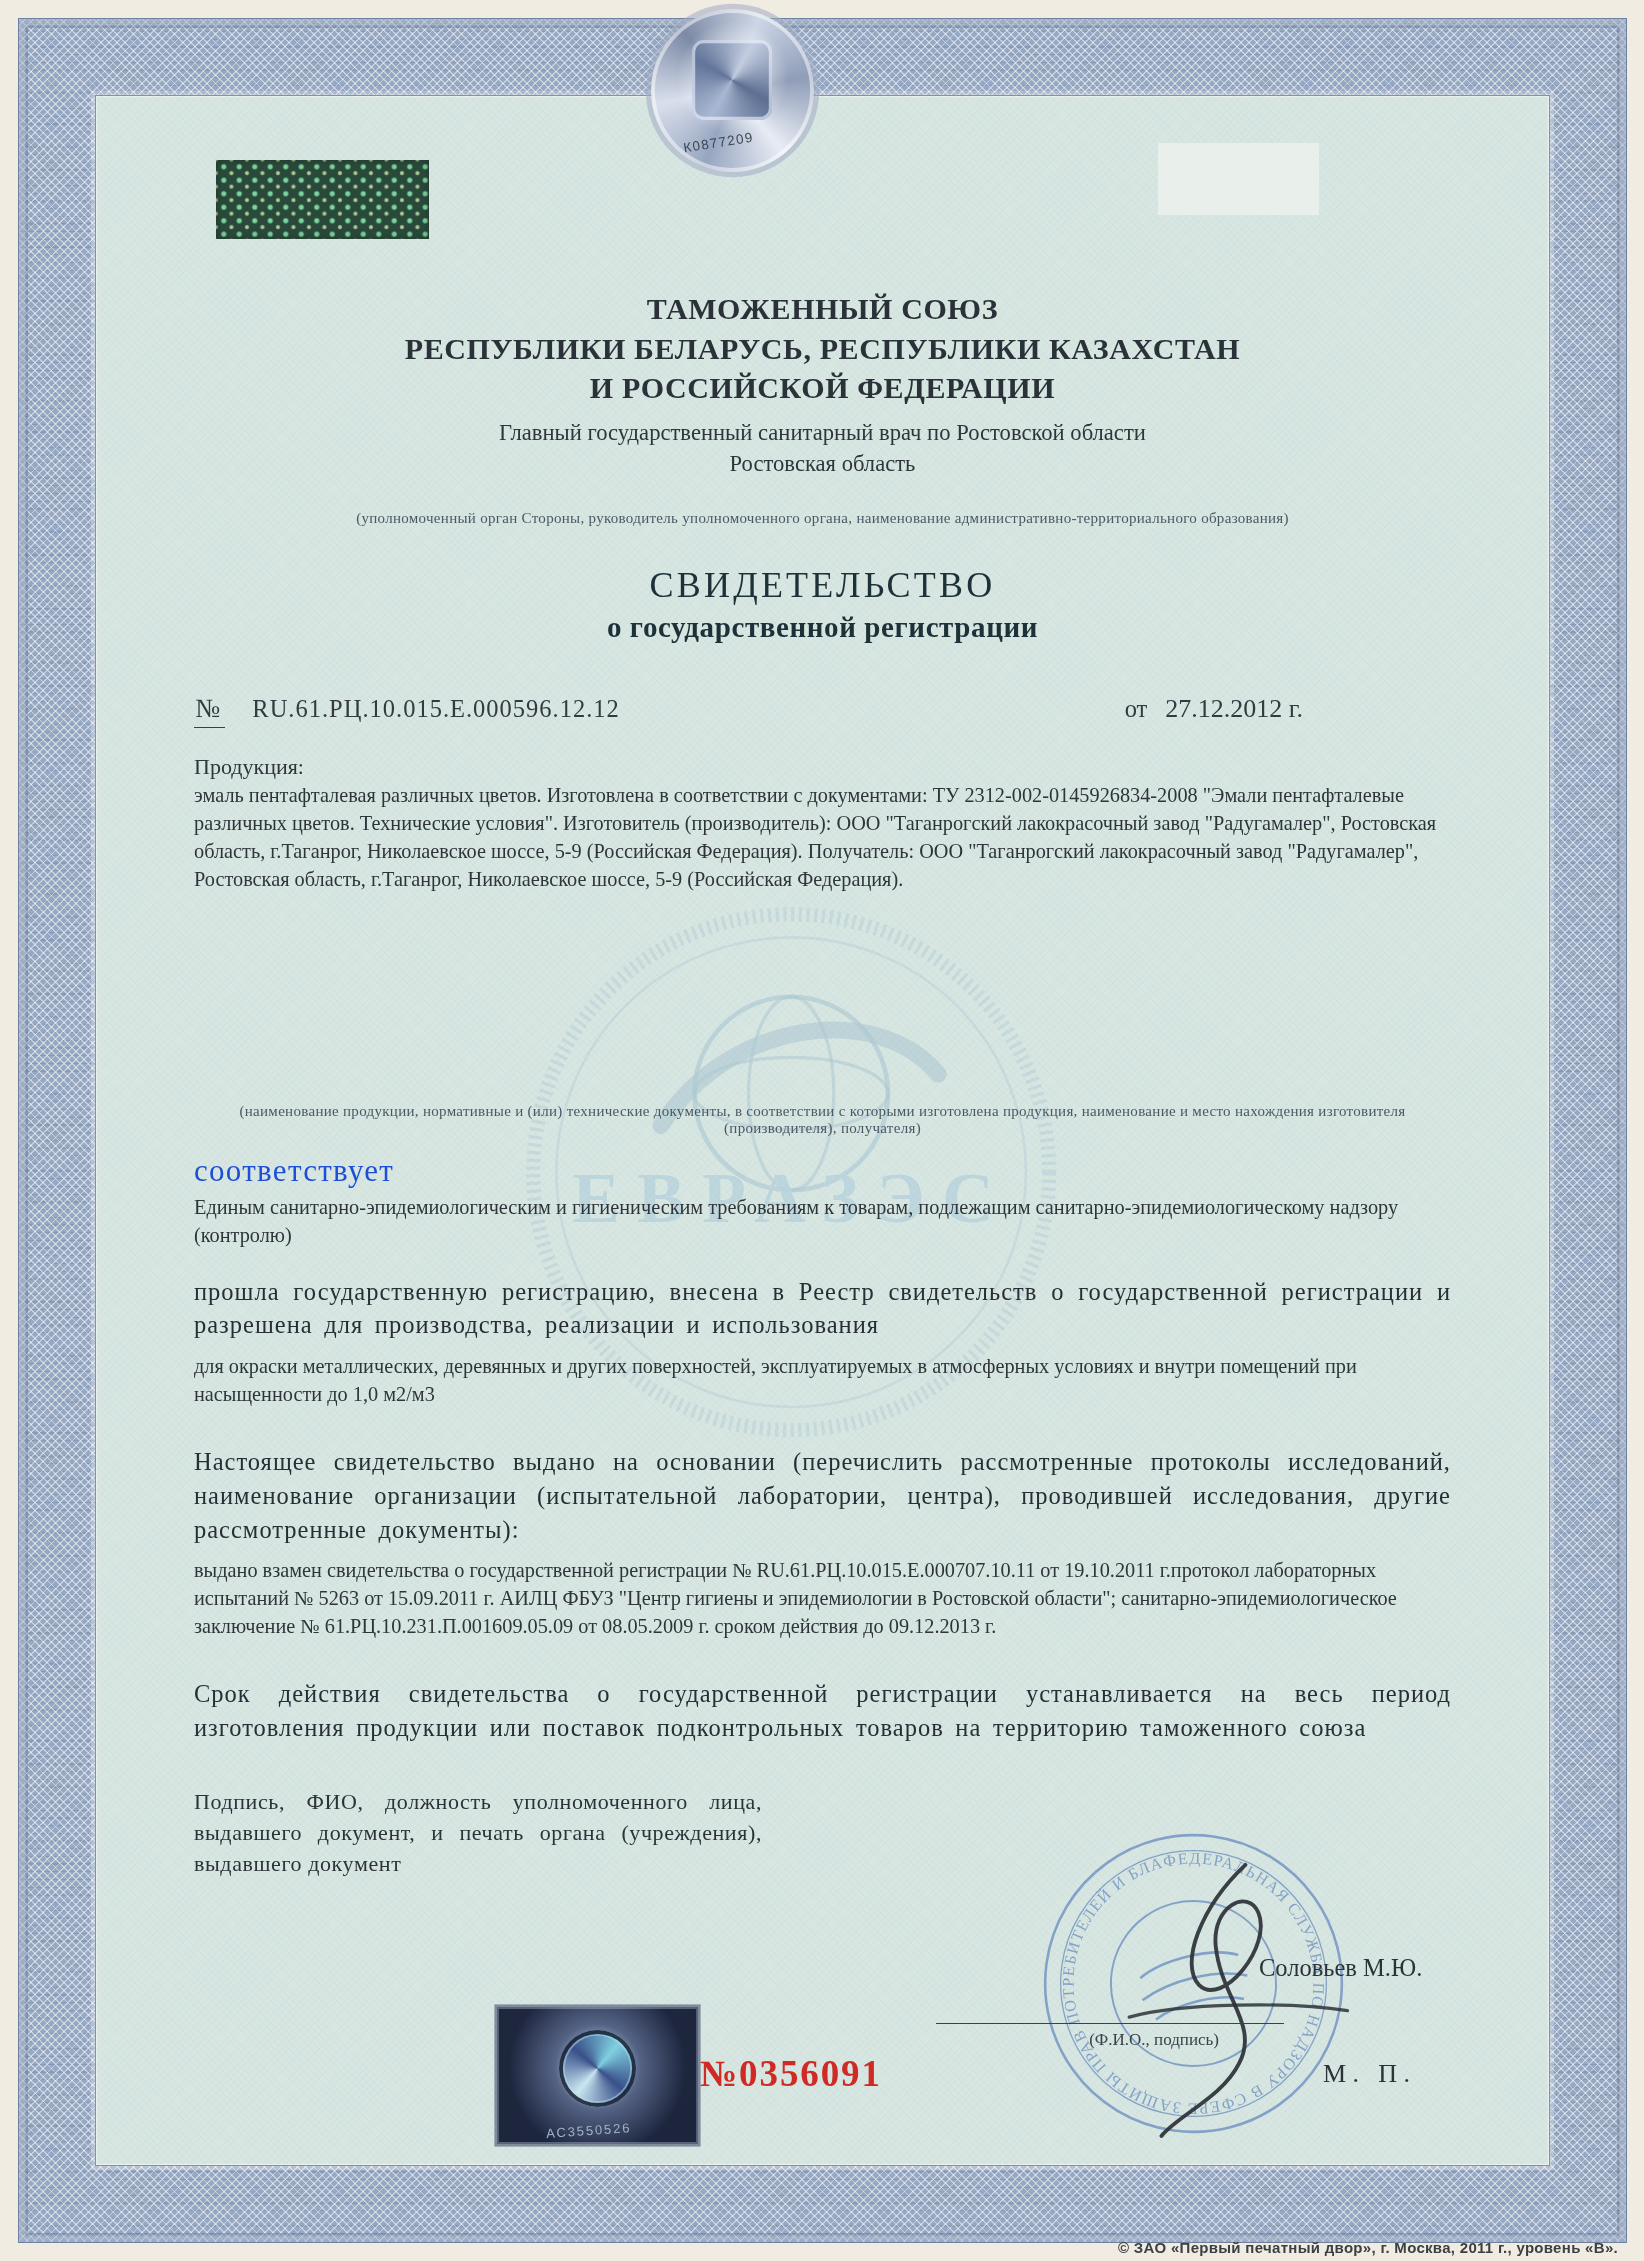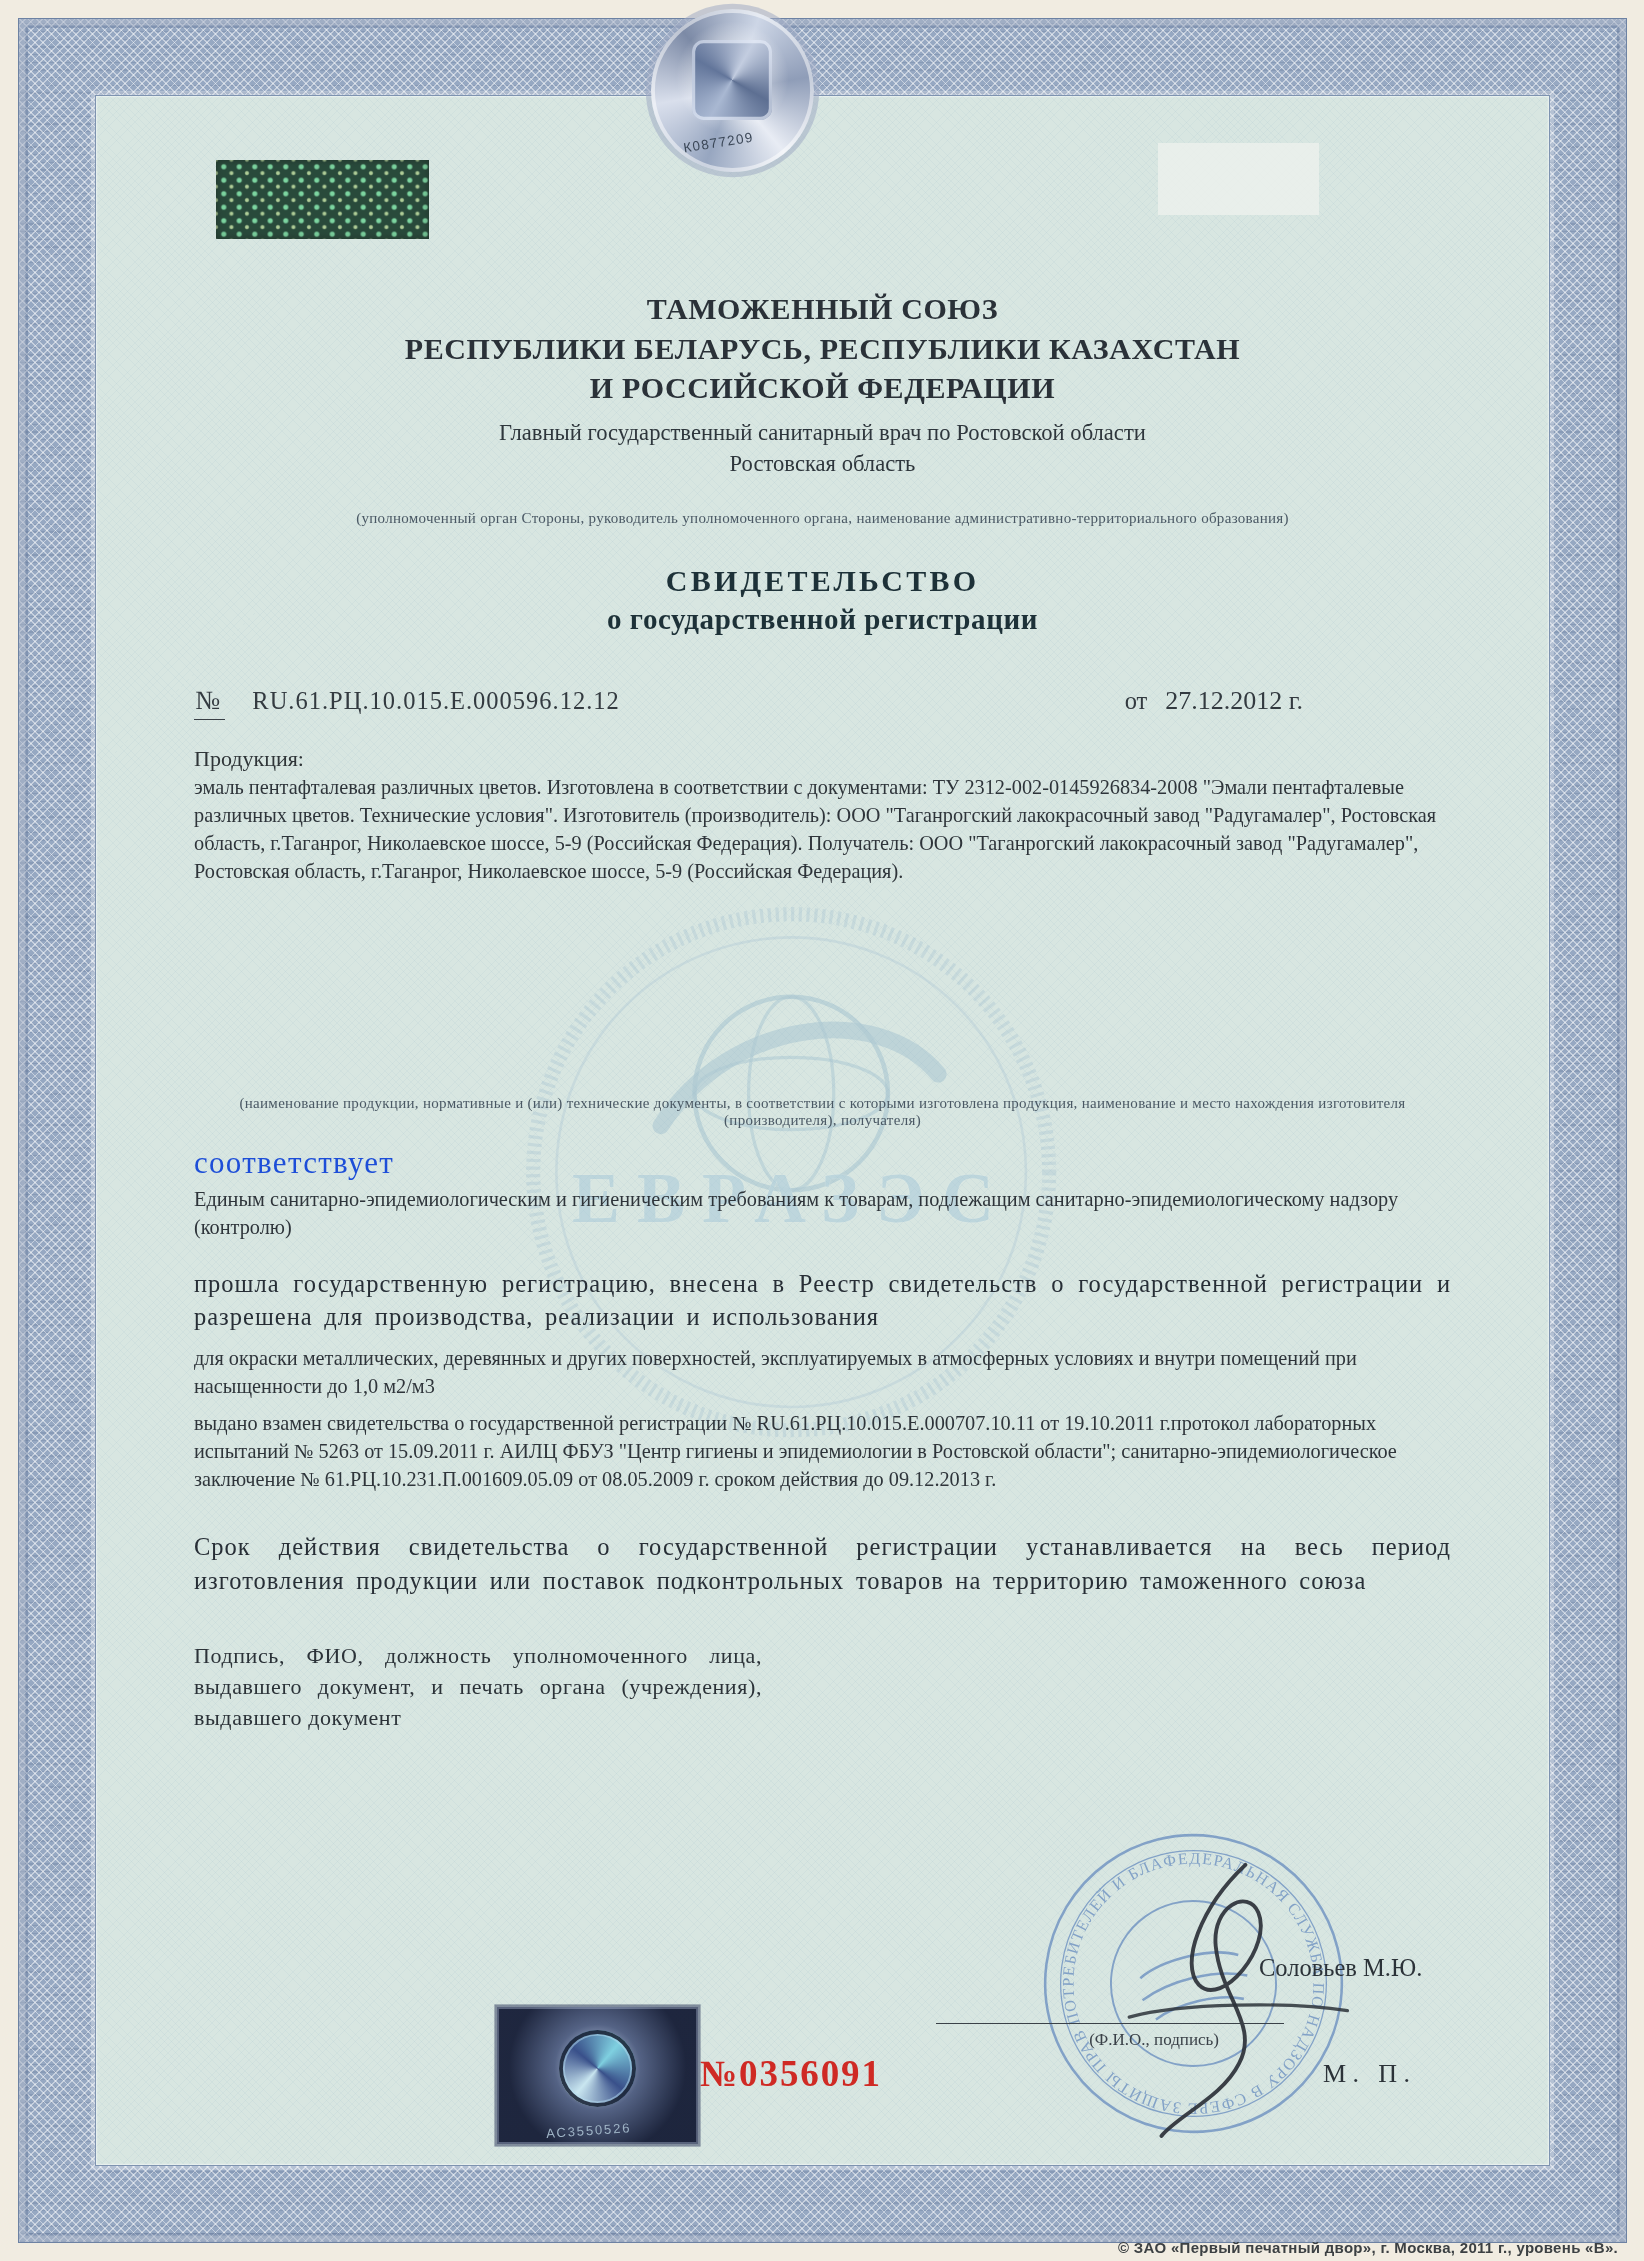--- a/index.html
+++ b/index.html
@@ -32,21 +32,21 @@
   .content{
     position:absolute; left:97px; top:97px; right:97px;
     padding:0 97px; box-sizing:border-box;
   }
   .spacer-top{height:192px;}
   .center{text-align:center;}
   .header-line{font-size:30px; font-weight:700; line-height:1.32; letter-spacing:0.6px; color:#2a3138;}
   .authority{font-size:22.6px; line-height:1.4; color:#2e363c; margin-top:9px;}
   .caption{font-size:15px; color:#4a5864; letter-spacing:0.3px;}
   .caption-authority{margin-top:30px;}
-  .title-main{margin-top:37px; font-size:30px; font-weight:700; letter-spacing:3.2px; color:#1d3138;}
+  .title-main{margin-top:37px; font-size:36px; font-weight:400; letter-spacing:3.2px; color:#1d3138;}
   .title-sub{margin-top:5.2px; font-size:29px; font-weight:700; color:#1d3138; letter-spacing:0.6px;}
   .number-row{margin-top:50px; display:flex; align-items:baseline; font-size:24.5px; color:#333a40;}
   .num-label{font-size:26px; border-bottom:1.9px solid #3a4046; padding:0 5.2px 2.6px 1.3px; margin-right:27px;}
   .num-value{letter-spacing:1px;}
   .num-right{margin-left:auto; margin-right:148px; display:flex; gap:18px; align-items:center;}
   .num-date{font-size:26px;}
   .body-text{font-size:20.3px; line-height:1.38; color:#2e343a;}
   .product-label{margin-top:26px; font-size:22px; font-weight:400;}
   .product-desc{margin-top:1.3px;}
   .caption-product{margin-top:210px;}
@@ -184,20 +184,21 @@
     <div class="body-text product-desc">эмаль пентафталевая различных цветов. Изготовлена в соответствии с документами: ТУ 2312-002-0145926834-2008 "Эмали пентафталевые различных цветов. Технические условия". Изготовитель (производитель): ООО "Таганрогский лакокрасочный завод "Радугамалер", Ростовская область, г.Таганрог, Николаевское шоссе, 5-9 (Российская Федерация).  Получатель: ООО "Таганрогский лакокрасочный завод "Радугамалер", Ростовская область, г.Таганрог, Николаевское шоссе, 5-9 (Российская Федерация).</div>
 
     <div class="center caption caption-product">(наименование продукции, нормативные и (или) технические документы, в соответствии с которыми изготовлена продукция, наименование и место нахождения изготовителя (производителя), получателя)</div>
 
     <div class="sootv">соответствует</div>
     <div class="body-text compliance">Единым санитарно-эпидемиологическим и гигиеническим требованиям к товарам, подлежащим санитарно-эпидемиологическому надзору (контролю)</div>
 
     <div class="lead lead-registration">прошла государственную регистрацию, внесена в Реестр свидетельств о государственной регистрации и разрешена для производства, реализации и использования</div>
     <div class="body-text usage">для окраски металлических, деревянных и других поверхностей, эксплуатируемых в атмосферных условиях и внутри помещений при насыщенности до 1,0 м2/м3</div>
 
+    <div class="lead lead-basis">Настоящее свидетельство выдано на основании (перечислить рассмотренные протоколы исследований, наименование организации (испытательной лаборатории, центра), проводившей исследования, другие рассмотренные документы):</div>
     <div class="body-text basis-text">выдано взамен свидетельства о государственной регистрации № RU.61.РЦ.10.015.Е.000707.10.11 от 19.10.2011 г.протокол лабораторных испытаний № 5263 от 15.09.2011 г. АИЛЦ ФБУЗ "Центр гигиены и эпидемиологии в Ростовской области"; санитарно-эпидемиологическое заключение № 61.РЦ.10.231.П.001609.05.09 от 08.05.2009 г. сроком действия до 09.12.2013 г.</div>
 
     <div class="lead lead-validity">Срок действия свидетельства о государственной регистрации устанавливается на весь период изготовления продукции или поставок подконтрольных товаров на территорию таможенного союза</div>
 
     <div class="sig-label">Подпись, ФИО, должность уполномоченного лица, выдавшего документ, и печать органа (учреждения), выдавшего документ</div>
   </div>
 
   <svg class="stamp" viewBox="0 0 476 476">
     <defs>
       <path id="stampcirc" d="M238,52 a186,186 0 1,1 -0.1,0"></path>

